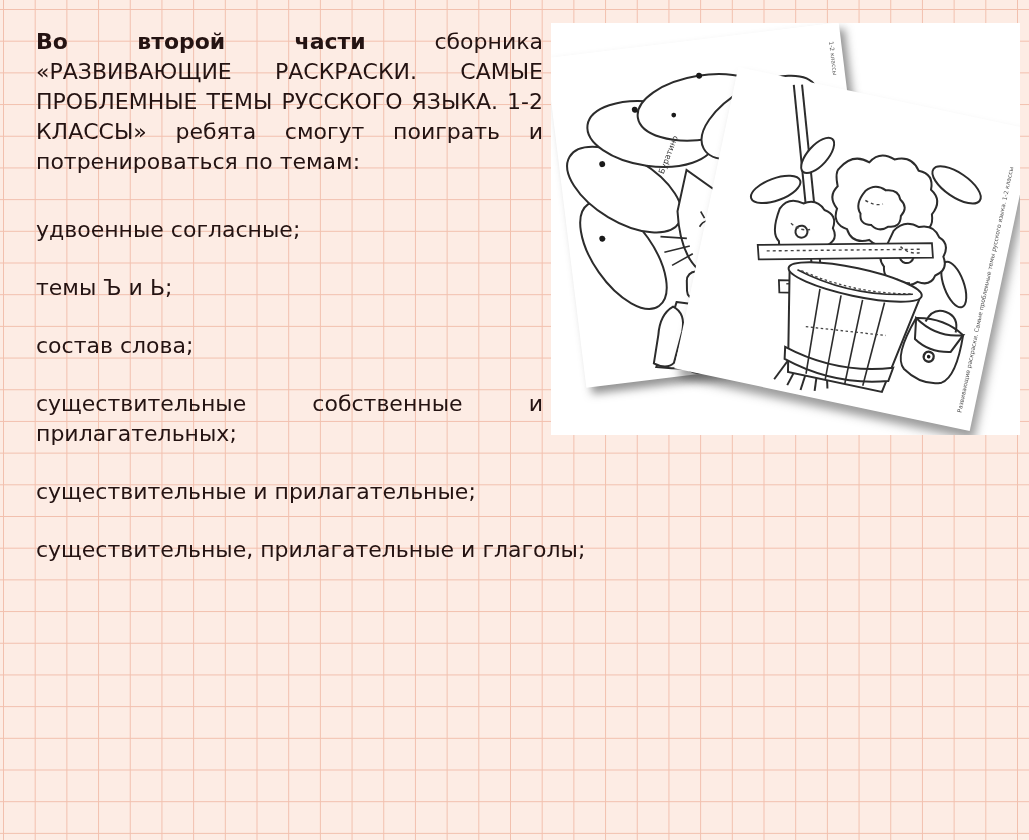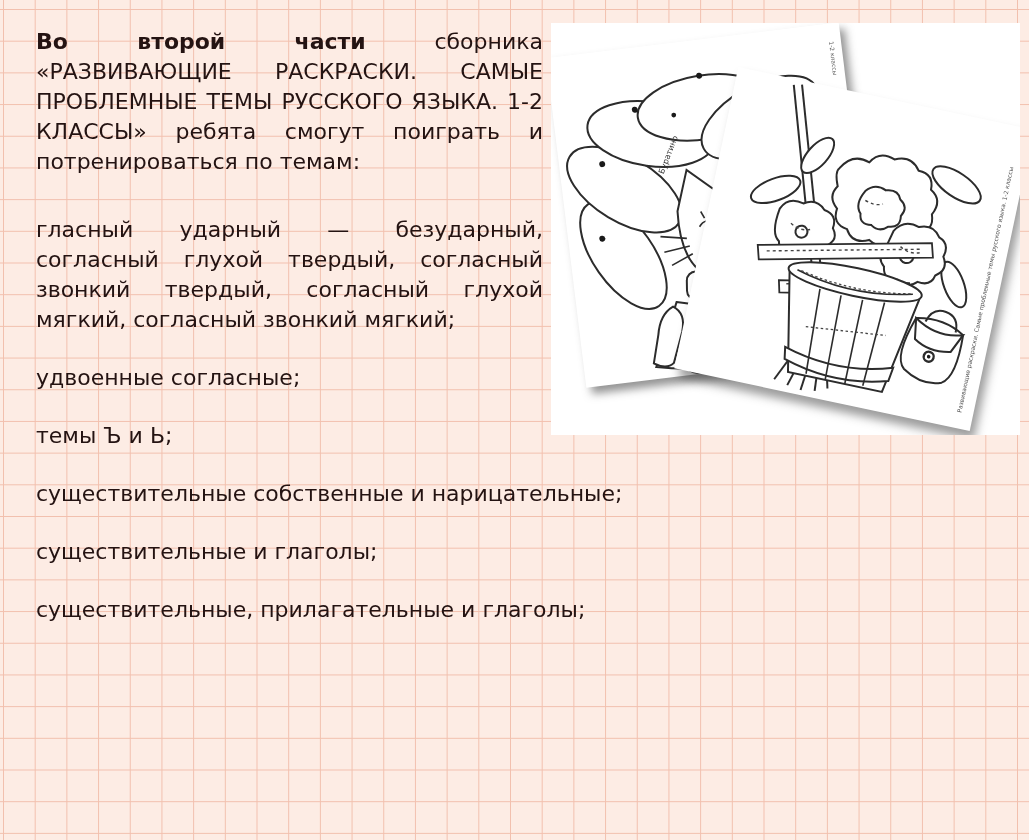--- a/index.html
+++ b/index.html
@@ -198,20 +198,20 @@
           <path d="M120,240 L200,232"></path>
         </g>
 
         <text class="edge-caption" transform="rotate(-90 290 292)" x="290" y="292">Развивающие раскраски. Самые проблемные темы русского языка. 1-2 классы</text>
       </svg>
     </div>
   </div>
 
   <div class="copy">
     <p class="intro"><b>Во второй части</b> <span>сборника «РАЗВИВАЮЩИЕ РАСКРАСКИ. САМЫЕ ПРОБЛЕМНЫЕ ТЕМЫ РУССКОГО ЯЗЫКА. 1-2 КЛАССЫ» ребята смогут поиграть и потренироваться по темам:</span></p>
-    <p>гласный ударный — безударный, согласный глухой твердый, согласный звонкий твердый, согласный глухой мягкий, согласный звонкий мягкий;</p>
     <p>удвоенные согласные;</p>
     <p>темы Ъ и Ь;</p>
-    <p>существительные собственные и нарицательные;</p>
-    <p>существительные и глаголы;</p>
+    <p>состав слова;</p>
+    <p>существительные собственные и прилагательных;</p>
+    <p>существительные и прилагательные;</p>
     <p>существительные, прилагательные и глаголы;</p>
   </div>
 </div>
 
 </body></html>

